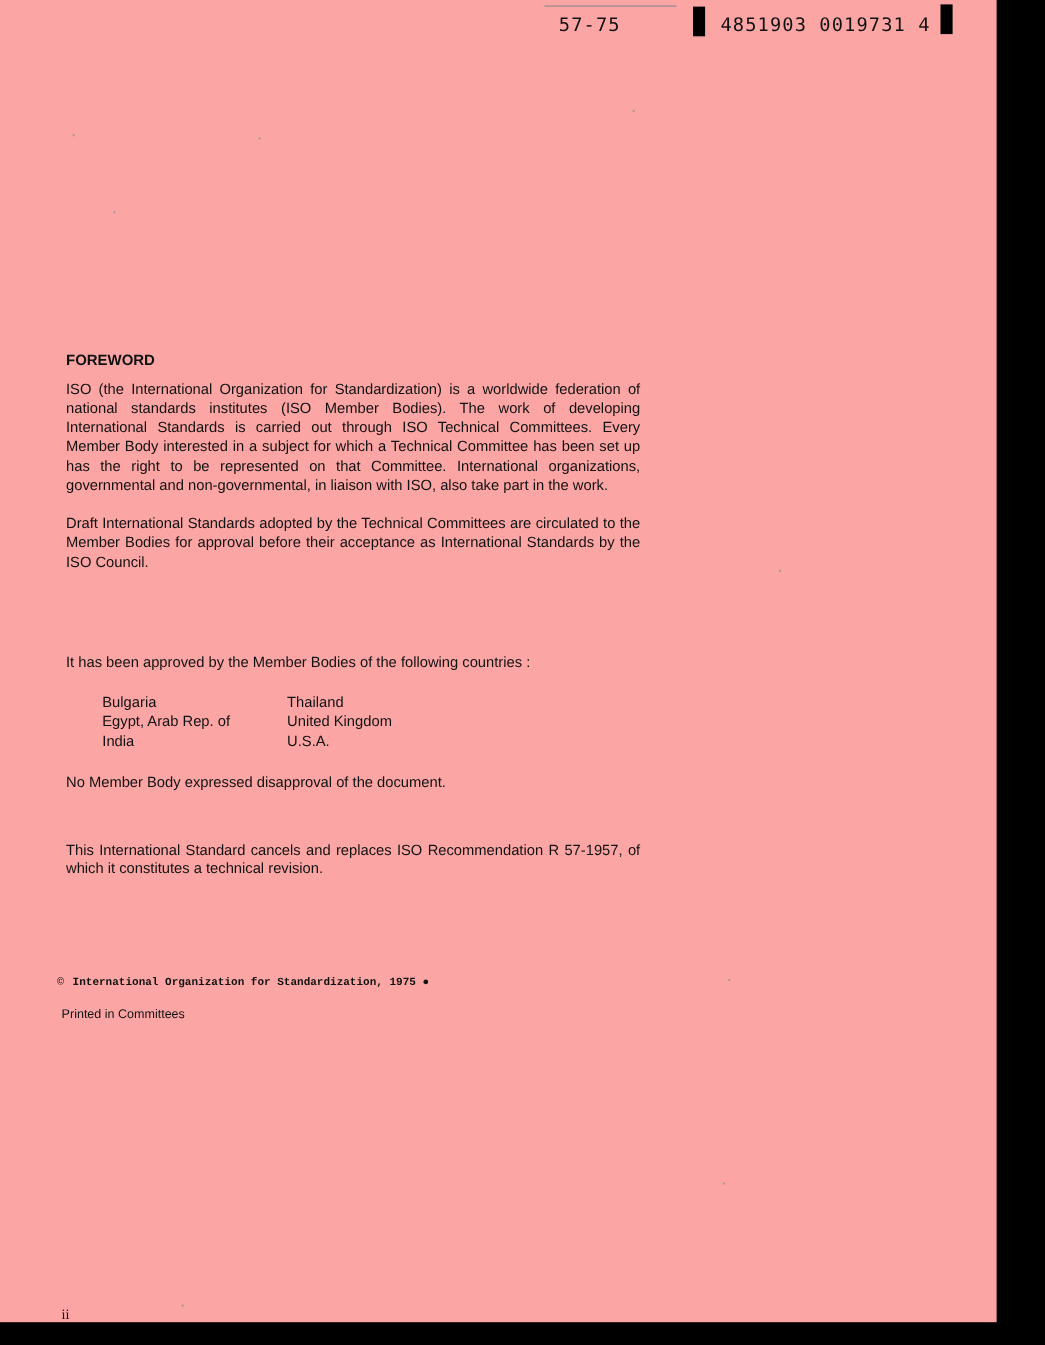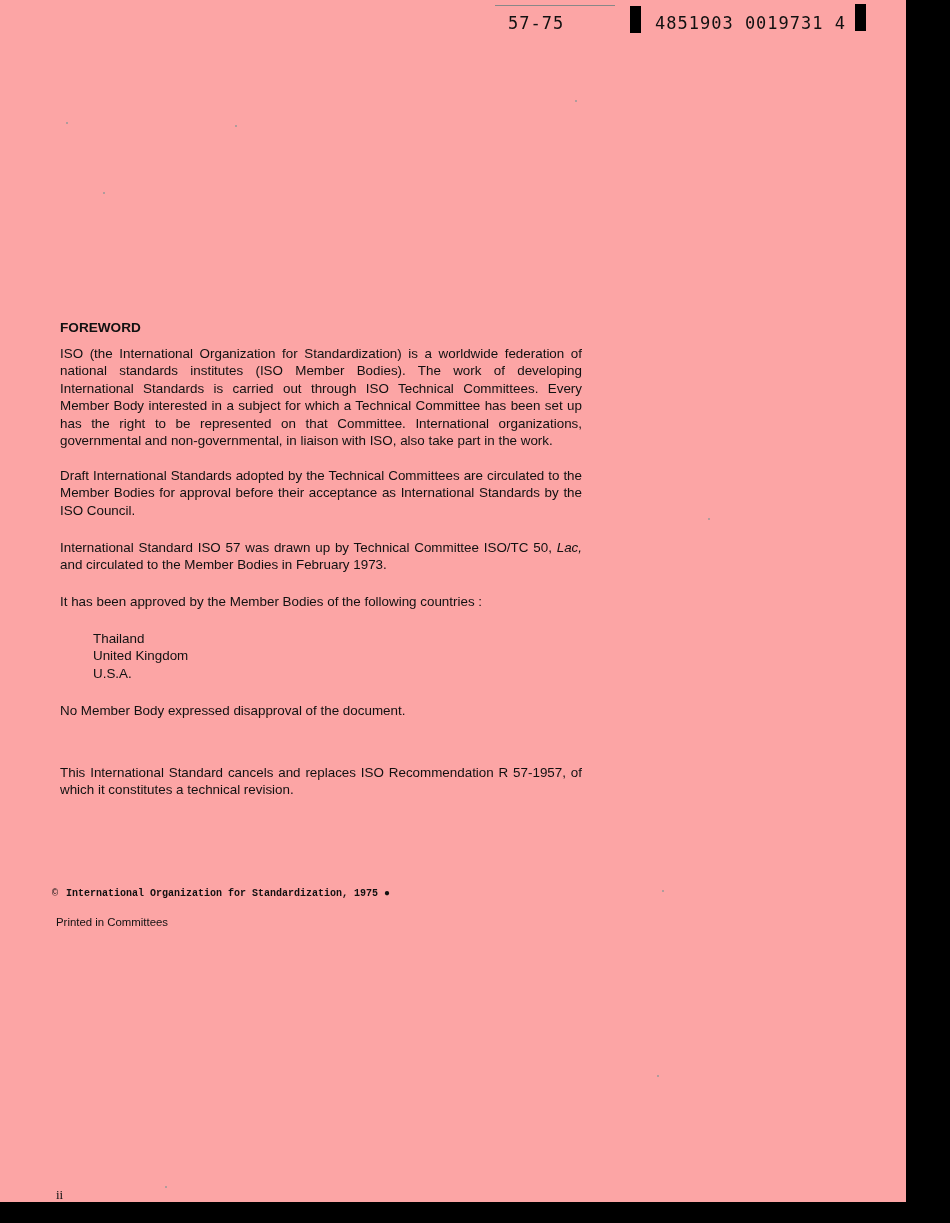--- a/index.html
+++ b/index.html
@@ -61,26 +61,28 @@
 <div class="page">
   <div class="top-rule"></div>
   <div class="header-code doc-ref">57-75</div>
   <div class="bar-mark bar-left"></div>
   <div class="header-code barcode-text">4851903 0019731 4</div>
   <div class="bar-mark bar-right"></div>
 
   <div class="content heading">FOREWORD</div>
   <div class="content para p1">ISO (the International Organization for Standardization) is a worldwide federation of national standards institutes (ISO Member Bodies). The work of developing International Standards is carried out through ISO Technical Committees. Every Member Body interested in a subject for which a Technical Committee has been set up has the right to be represented on that Committee. International organizations, governmental and non-governmental, in liaison with ISO, also take part in the work.</div>
   <div class="content para p2">Draft International Standards adopted by the Technical Committees are circulated to the Member Bodies for approval before their acceptance as International Standards by the ISO Council.</div>
-  <div class="content para p3">
-    <span>International Standard ISO 57 was drawn up by Technical Committee ISO/TC 50, </span><em>Lac,</em><span> and circulated to the Member Bodies in February 1973.</span>
-  </div>
   <div class="content p4">It has been approved by the Member Bodies of the following countries :</div>
 
   <div class="countries">
+    <div class="col">
+      <div>Bulgaria</div>
+      <div>Egypt, Arab Rep. of</div>
+      <div>India</div>
+    </div>
     <div class="col">
       <div>Thailand</div>
       <div>United Kingdom</div>
       <div>U.S.A.</div>
     </div>
   </div>
 
   <div class="content p5">No Member Body expressed disapproval of the document.</div>
   <div class="content para p6">This International Standard cancels and replaces ISO Recommendation R 57-1957, of which it constitutes a technical revision.</div>
 

